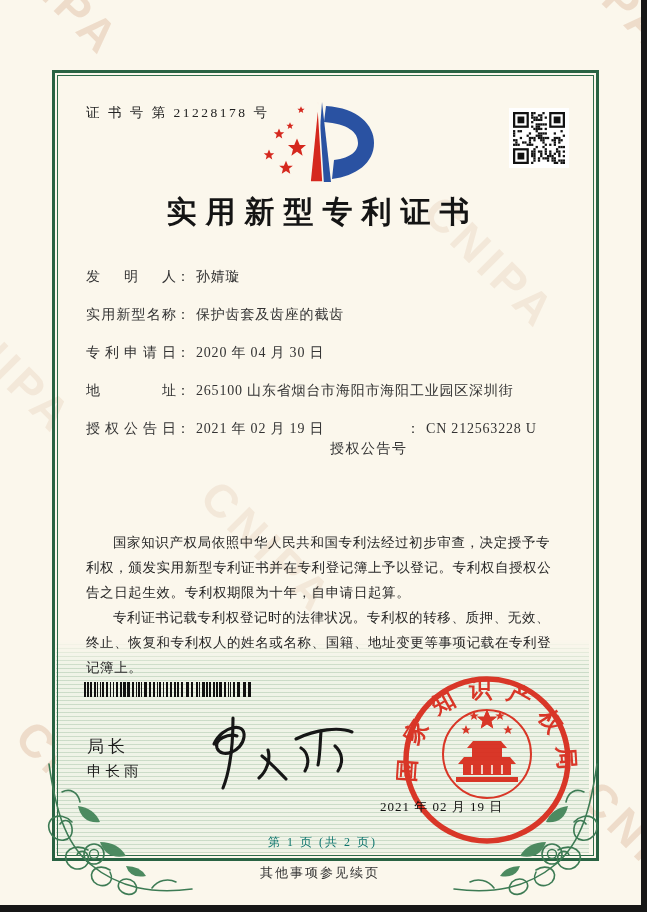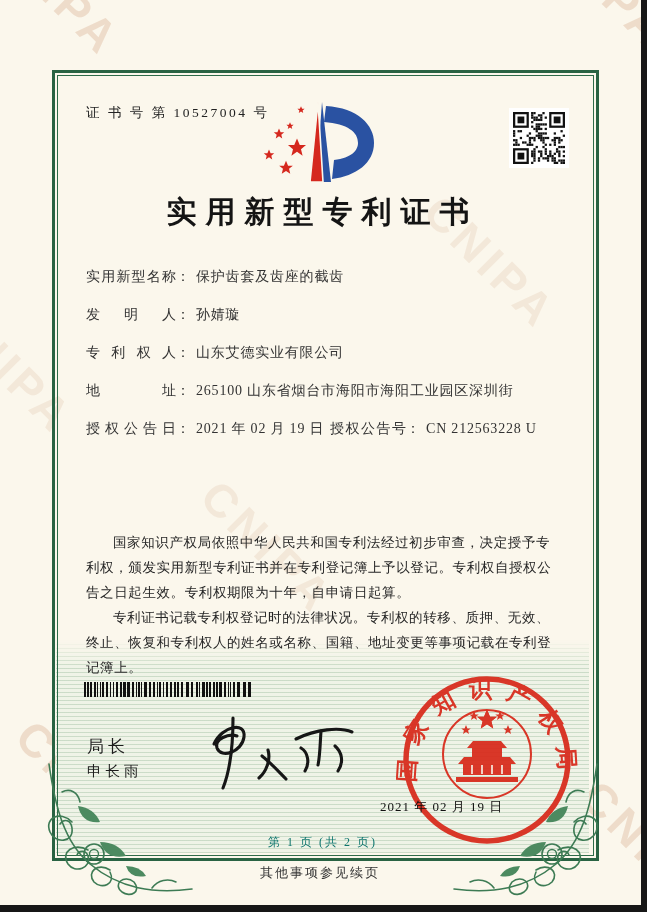--- a/index.html
+++ b/index.html
@@ -30,21 +30,21 @@
   .qr{position:absolute;left:509px;top:108px;z-index:5;background:#fff;padding:4px;}
   .title{position:absolute;left:52px;top:192px;width:541px;text-align:center;
          font-size:30px;font-weight:700;letter-spacing:9px;color:#141414;z-index:5;}
   
   .fields{position:absolute;left:86px;top:268px;width:480px;z-index:5;font-size:14px;color:#333;}
   .field-row{position:relative;height:38px;line-height:18px;}
   .flabel{display:inline-block;width:90px;text-align:justify;text-align-last:justify;vertical-align:top;}
   .fcolon{display:inline-block;vertical-align:top;}
   .fvalue{display:inline-block;margin-left:6px;letter-spacing:.8px;vertical-align:top;}
   .second-pair{position:absolute;left:244px;top:0;}
-  .flabel2{display:inline-block;width:76px;text-align:justify;text-align-last:justify;vertical-align:top;}
+  .flabel2{display:inline-block;width:76px;text-align:justify;text-align-last:justify;vertical-align:top;margin-top:20px;}
   
   .paras{position:absolute;left:86px;top:530px;width:478px;z-index:5;
          font-size:13.5px;line-height:25px;color:#262626;letter-spacing:.6px;}
   .paras p{margin:0;text-indent:2em;}
   
   .barcode{position:absolute;left:84px;top:682px;z-index:5;}
   
   .signer-title{position:absolute;left:87px;top:735px;z-index:5;font-size:17px;letter-spacing:4px;color:#1d1d1d;
      font-family:"Liberation Sans","DejaVu Sans",sans-serif;}
   .signer-name{position:absolute;left:87px;top:762px;z-index:5;font-size:14.5px;letter-spacing:4px;color:#1d1d1d;
@@ -75,21 +75,21 @@
   <span class="wm light" style="left:-75px;top:340px;">CNIPA</span>
   <span class="wm light" style="left:185px;top:520px;">CNIPA</span>
   <span class="wm" style="left:0px;top:760px;">CNIPA</span>
   <span class="wm" style="left:565px;top:820px;">CNIPA</span>
 
   <div class="frame">
     <div class="frame-inner"></div>
   </div>
   <div class="band"></div>
 
-  <div class="cert-no">证 书 号 第 10527004 号</div>
+  <div class="cert-no">证 书 号 第 21228178 号</div>
 
   <svg class="logo" width="130" height="88" viewBox="0 0 130 88">
     <defs>
       <path id="st" d="M0,-10 L2.9,-3.1 L9.5,-3.1 L4.2,1.2 L5.9,8.1 L0,4 L-5.9,8.1 L-4.2,1.2 L-9.5,-3.1 L-2.9,-3.1 Z"></path>
     </defs>
     <path d="M74,8 C106,10 122,27 122,45 C122,65 104,78 80,81 L82,62 C100,60 106,52 106,45 C106,34 96,26 72,24 Z" fill="#2a52a2"></path>
     <polygon points="70,4 64,84 79,84" fill="#2a52a2"></polygon>
     <polygon points="66,4 58,84 71,84" fill="#d5281e" stroke="#fbf7ec" stroke-width="1.6"></polygon>
     <g fill="#d5281e">
       <use href="#st" transform="translate(45,50) scale(0.95)"></use>
@@ -250,27 +250,27 @@
         <rect x="0" y="36.17391304347826" width="15.826086956521738" height="15.826086956521738"></rect>
         <rect x="2.260869565217391" y="38.43478260869565" width="11.304347826086955" height="11.304347826086955" fill="#fff"></rect>
         <rect x="4.521739130434782" y="40.69565217391304" width="6.782608695652174" height="6.782608695652174" fill="#111"></rect>
       </g>
   </svg>
 
   <div class="title">实用新型专利证书</div>
 
   <div class="fields">
     <div class="field-row">
+      <span class="flabel">发明人</span><span class="fcolon">：</span><span class="fvalue">孙婧璇</span>
+    </div>
+    <div class="field-row">
       <span class="flabel">实用新型名称</span><span class="fcolon">：</span><span class="fvalue">保护齿套及齿座的截齿</span>
     </div>
     <div class="field-row">
-      <span class="flabel">发明人</span><span class="fcolon">：</span><span class="fvalue">孙婧璇</span>
-    </div>
-    <div class="field-row">
-      <span class="flabel">专利权人</span><span class="fcolon">：</span><span class="fvalue">山东艾德实业有限公司</span>
+      <span class="flabel">专利申请日</span><span class="fcolon">：</span><span class="fvalue">2020 年 04 月 30 日</span>
     </div>
     <div class="field-row">
       <span class="flabel">地址</span><span class="fcolon">：</span><span class="fvalue">265100 山东省烟台市海阳市海阳工业园区深圳街</span>
     </div>
     <div class="field-row">
       <span class="flabel">授权公告日</span><span class="fcolon">：</span><span class="fvalue">2021 年 02 月 19 日</span>
       <span class="second-pair">
         <span class="flabel2">授权公告号</span><span class="fcolon">：</span><span class="fvalue">CN 212563228 U</span>
       </span>
     </div>

